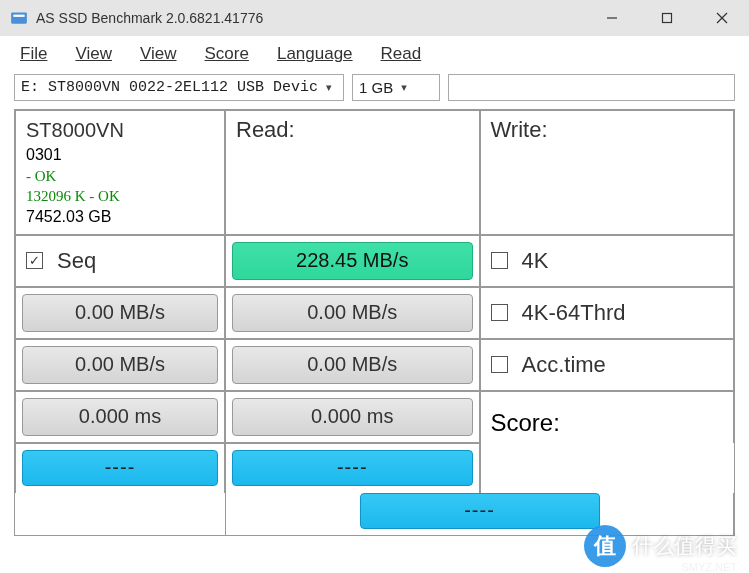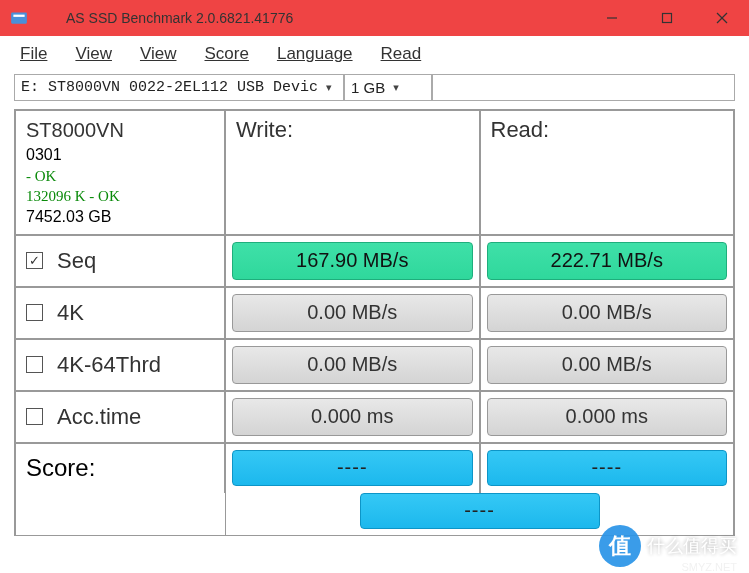--- a/index.html
+++ b/index.html
@@ -8,23 +8,22 @@
       background: #fff;
       width: 749px;
       height: 573px;
       overflow: hidden;
       position: relative;
     }
     .titlebar {
       display: flex;
       align-items: center;
       height: 36px;
-      background: #ef4444;
+      background: #e5e5e5;
       padding-left: 10px;
-      gap: 30px;
     }
     .titlebar .app-icon {
       width: 18px; height: 18px;
       margin-right: 8px;
     }
     .titlebar .title {
       font-size: 14px;
       color: #333;
       flex: 1;
     }
@@ -43,20 +42,21 @@
     .menubar {
       display: flex;
       gap: 28px;
       padding: 8px 20px 10px 20px;
       font-size: 17px;
       color: #333;
     }
     .menubar div { cursor: default; text-decoration: underline; }
     .toolbar-row {
       display: flex;
+      gap: 8px;
       padding: 0 14px 8px 14px;
       align-items: center;
       justify-content: space-between;
     }
     .combo {
       border: 1px solid #aaa;
       background: #fff;
       height: 27px;
       display: flex;
       align-items: center;
@@ -146,21 +146,21 @@
       background: linear-gradient(#3fe0a8, #2fd89c);
       border-color: #1fae7c;
       color: #111;
     }
     .val-btn.cyan {
       background: linear-gradient(#35c8f5, #1cb8ed);
       border-color: #0d95c7;
       color: #222;
       letter-spacing: 1px;
     }
-    .score-label { font-size: 24px; align-items: center; border-bottom: none;}
+    .score-label { font-size: 24px; align-items: flex-end; border-bottom: none;}
     .score-cell {
       flex-direction: column;
       justify-content: flex-start;
       gap: 6px;
       padding-bottom: 0;
       border-bottom: none;
     }
     .score-cell .val-btn { height: 36px; }
     .score-bottom {
       grid-column: 2 / 4;
@@ -187,21 +187,21 @@
       border-radius: 50%;
       background: #2a94e8;
       display: flex;
       align-items: center;
       justify-content: center;
       color: #fff;
       font-size: 22px;
       font-weight: bold;
     }
     .watermark-badge .txt {
-      font-size: 18px;
+      font-size: 21px;
       color: #fff;
       text-shadow: 0 0 4px rgba(0,0,0,.4);
     }
     .watermark-url {
       position: absolute;
       right: 12px;
       bottom: 0px;
       font-size: 11px;
       color: #eee;
       opacity: .8;
@@ -259,32 +259,29 @@
 
 <div class="grid">
 
   <div class="cell info-cell">
     <div class="l1">ST8000VN</div>
     <div>0301</div>
     <div class="ok"> - OK</div>
     <div class="ok">132096 K - OK</div>
     <div>7452.03 GB</div>
   </div>
+  <div class="cell hdr-cell">Read:</div>
   <div class="cell hdr-cell">Write:</div>
-  <div class="cell hdr-cell">Read:</div>
 
   <div class="cell row-label">
     <span class="chk">✓</span>
     <span>Seq</span>
   </div>
   <div class="cell val-cell">
-    <div class="val-btn green">167.90 MB/s</div>
-  </div>
-  <div class="cell val-cell">
-    <div class="val-btn green">222.71 MB/s</div>
+    <div class="val-btn green">228.45 MB/s</div>
   </div>
 
   <div class="cell row-label">
     <span class="chk"></span>
     <span>4K</span>
   </div>
   <div class="cell val-cell">
     <div class="val-btn">0.00 MB/s</div>
   </div>
   <div class="cell val-cell">

